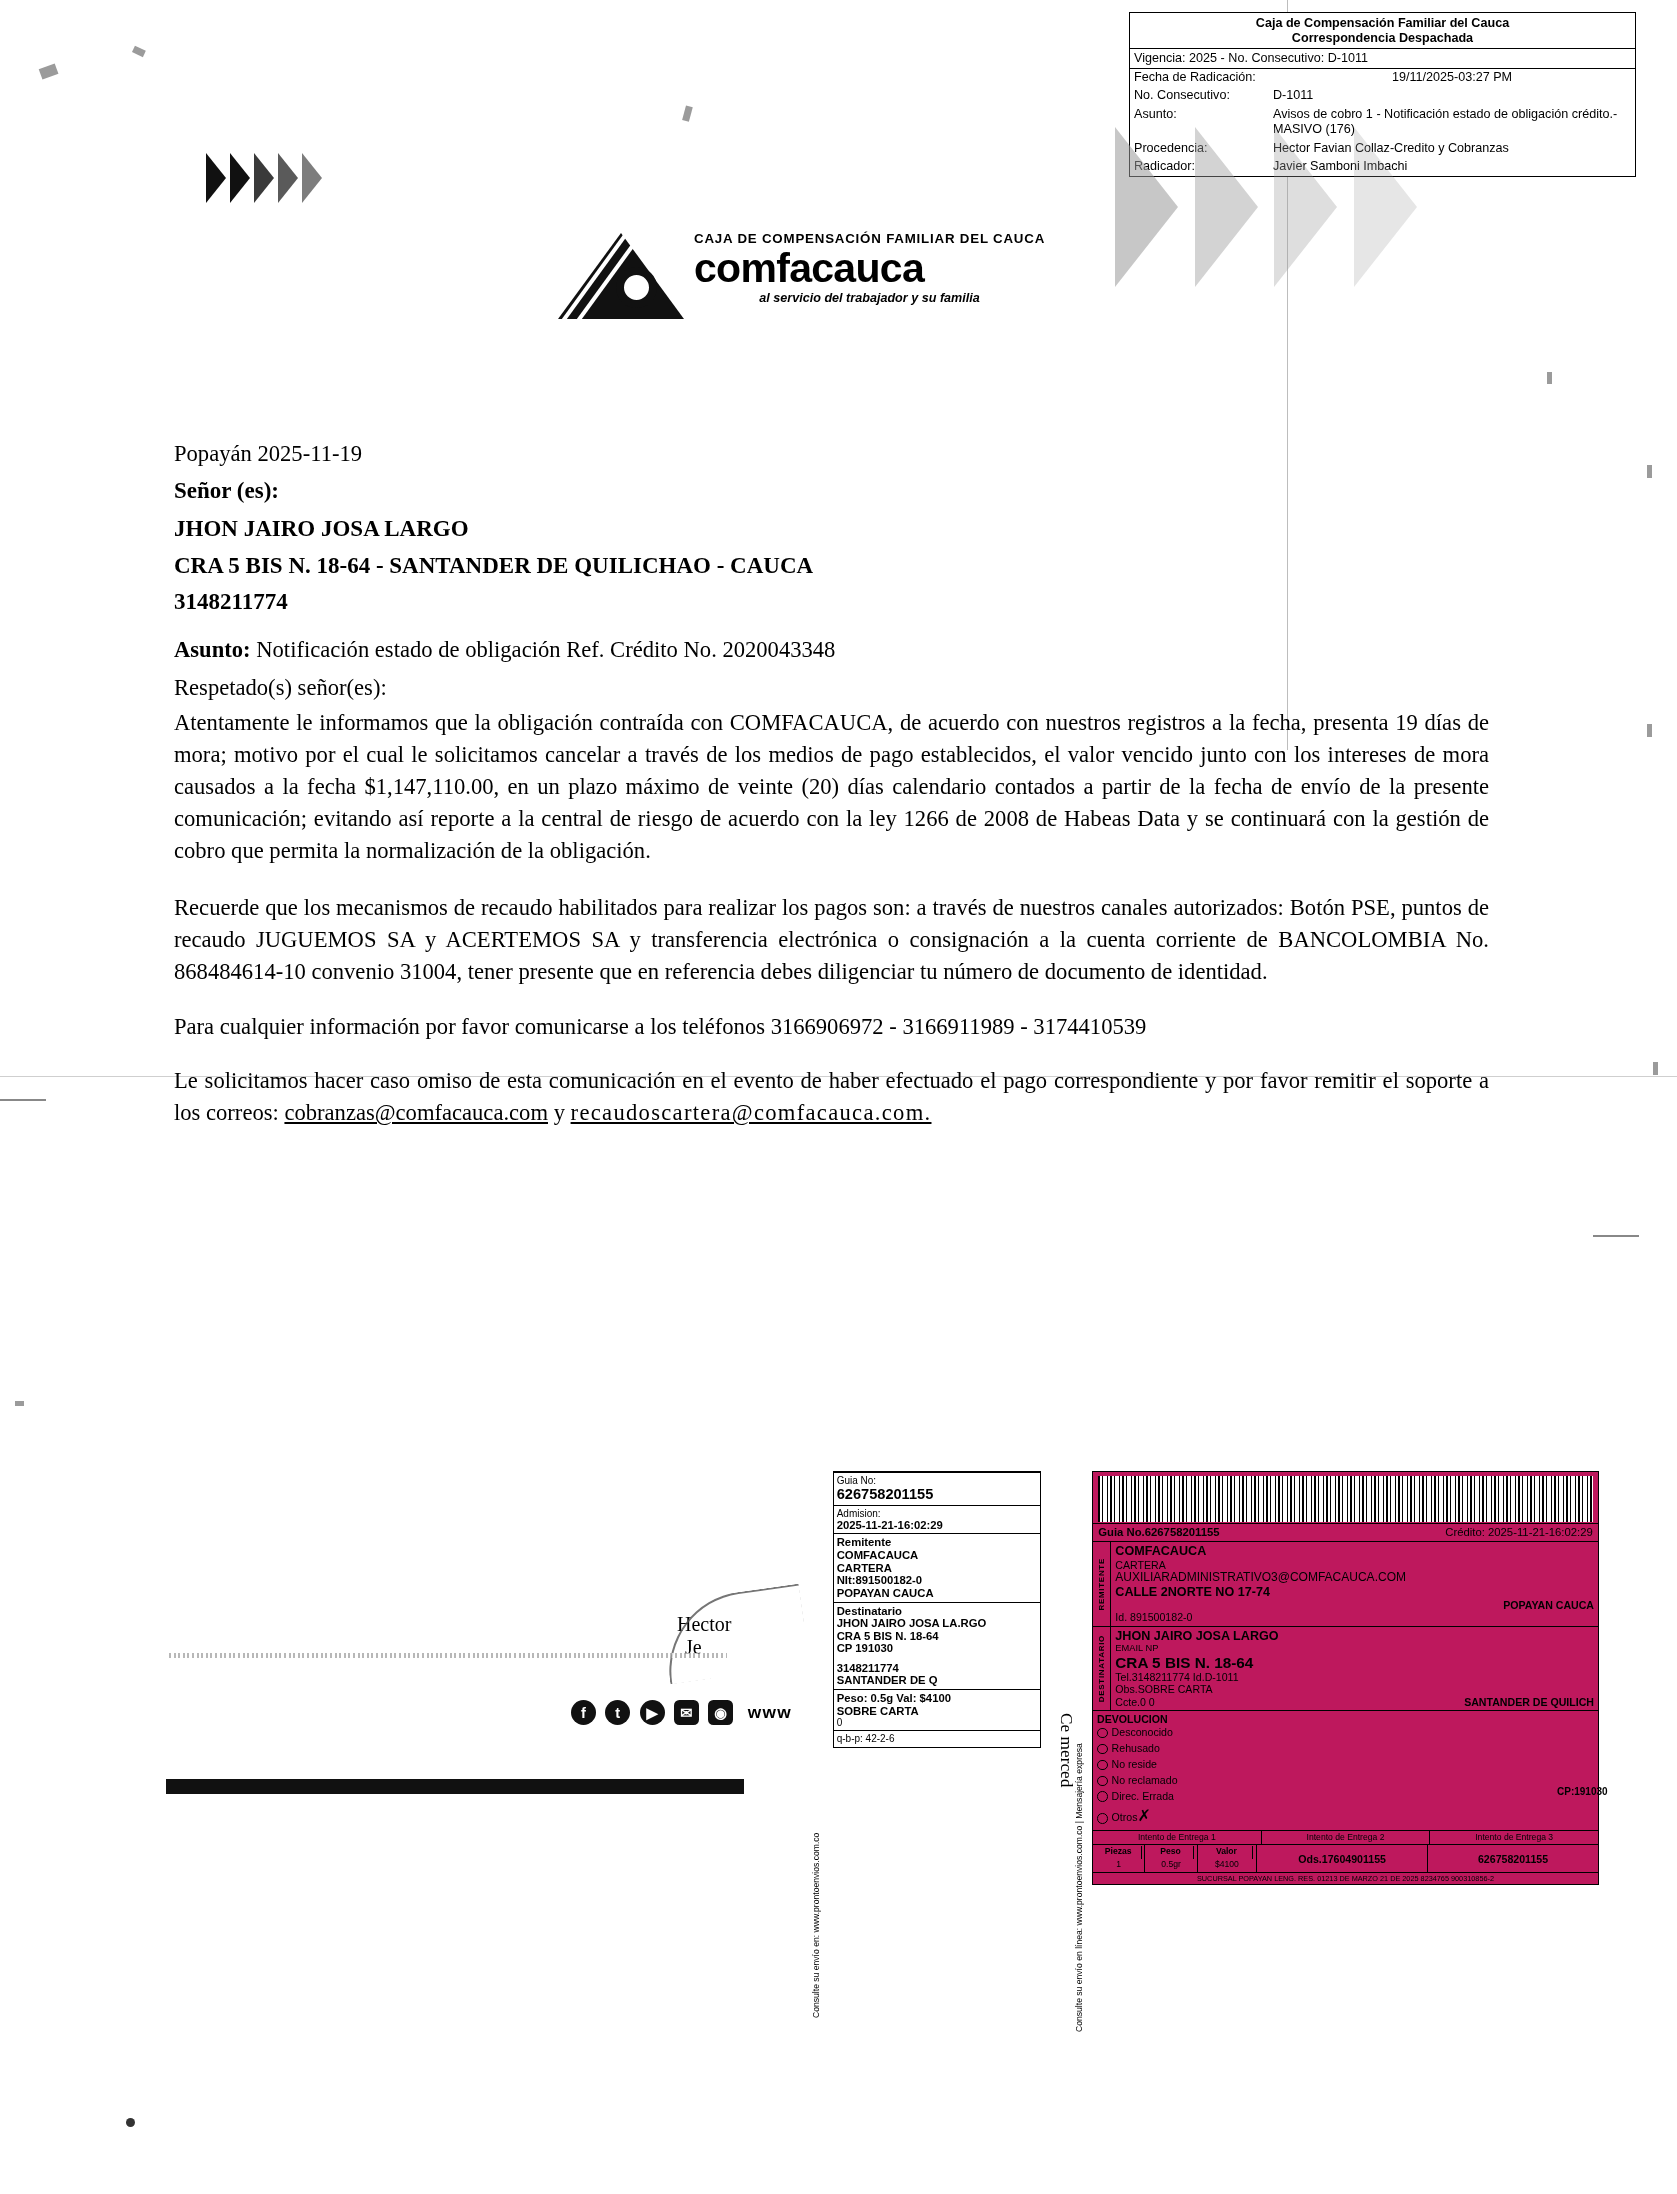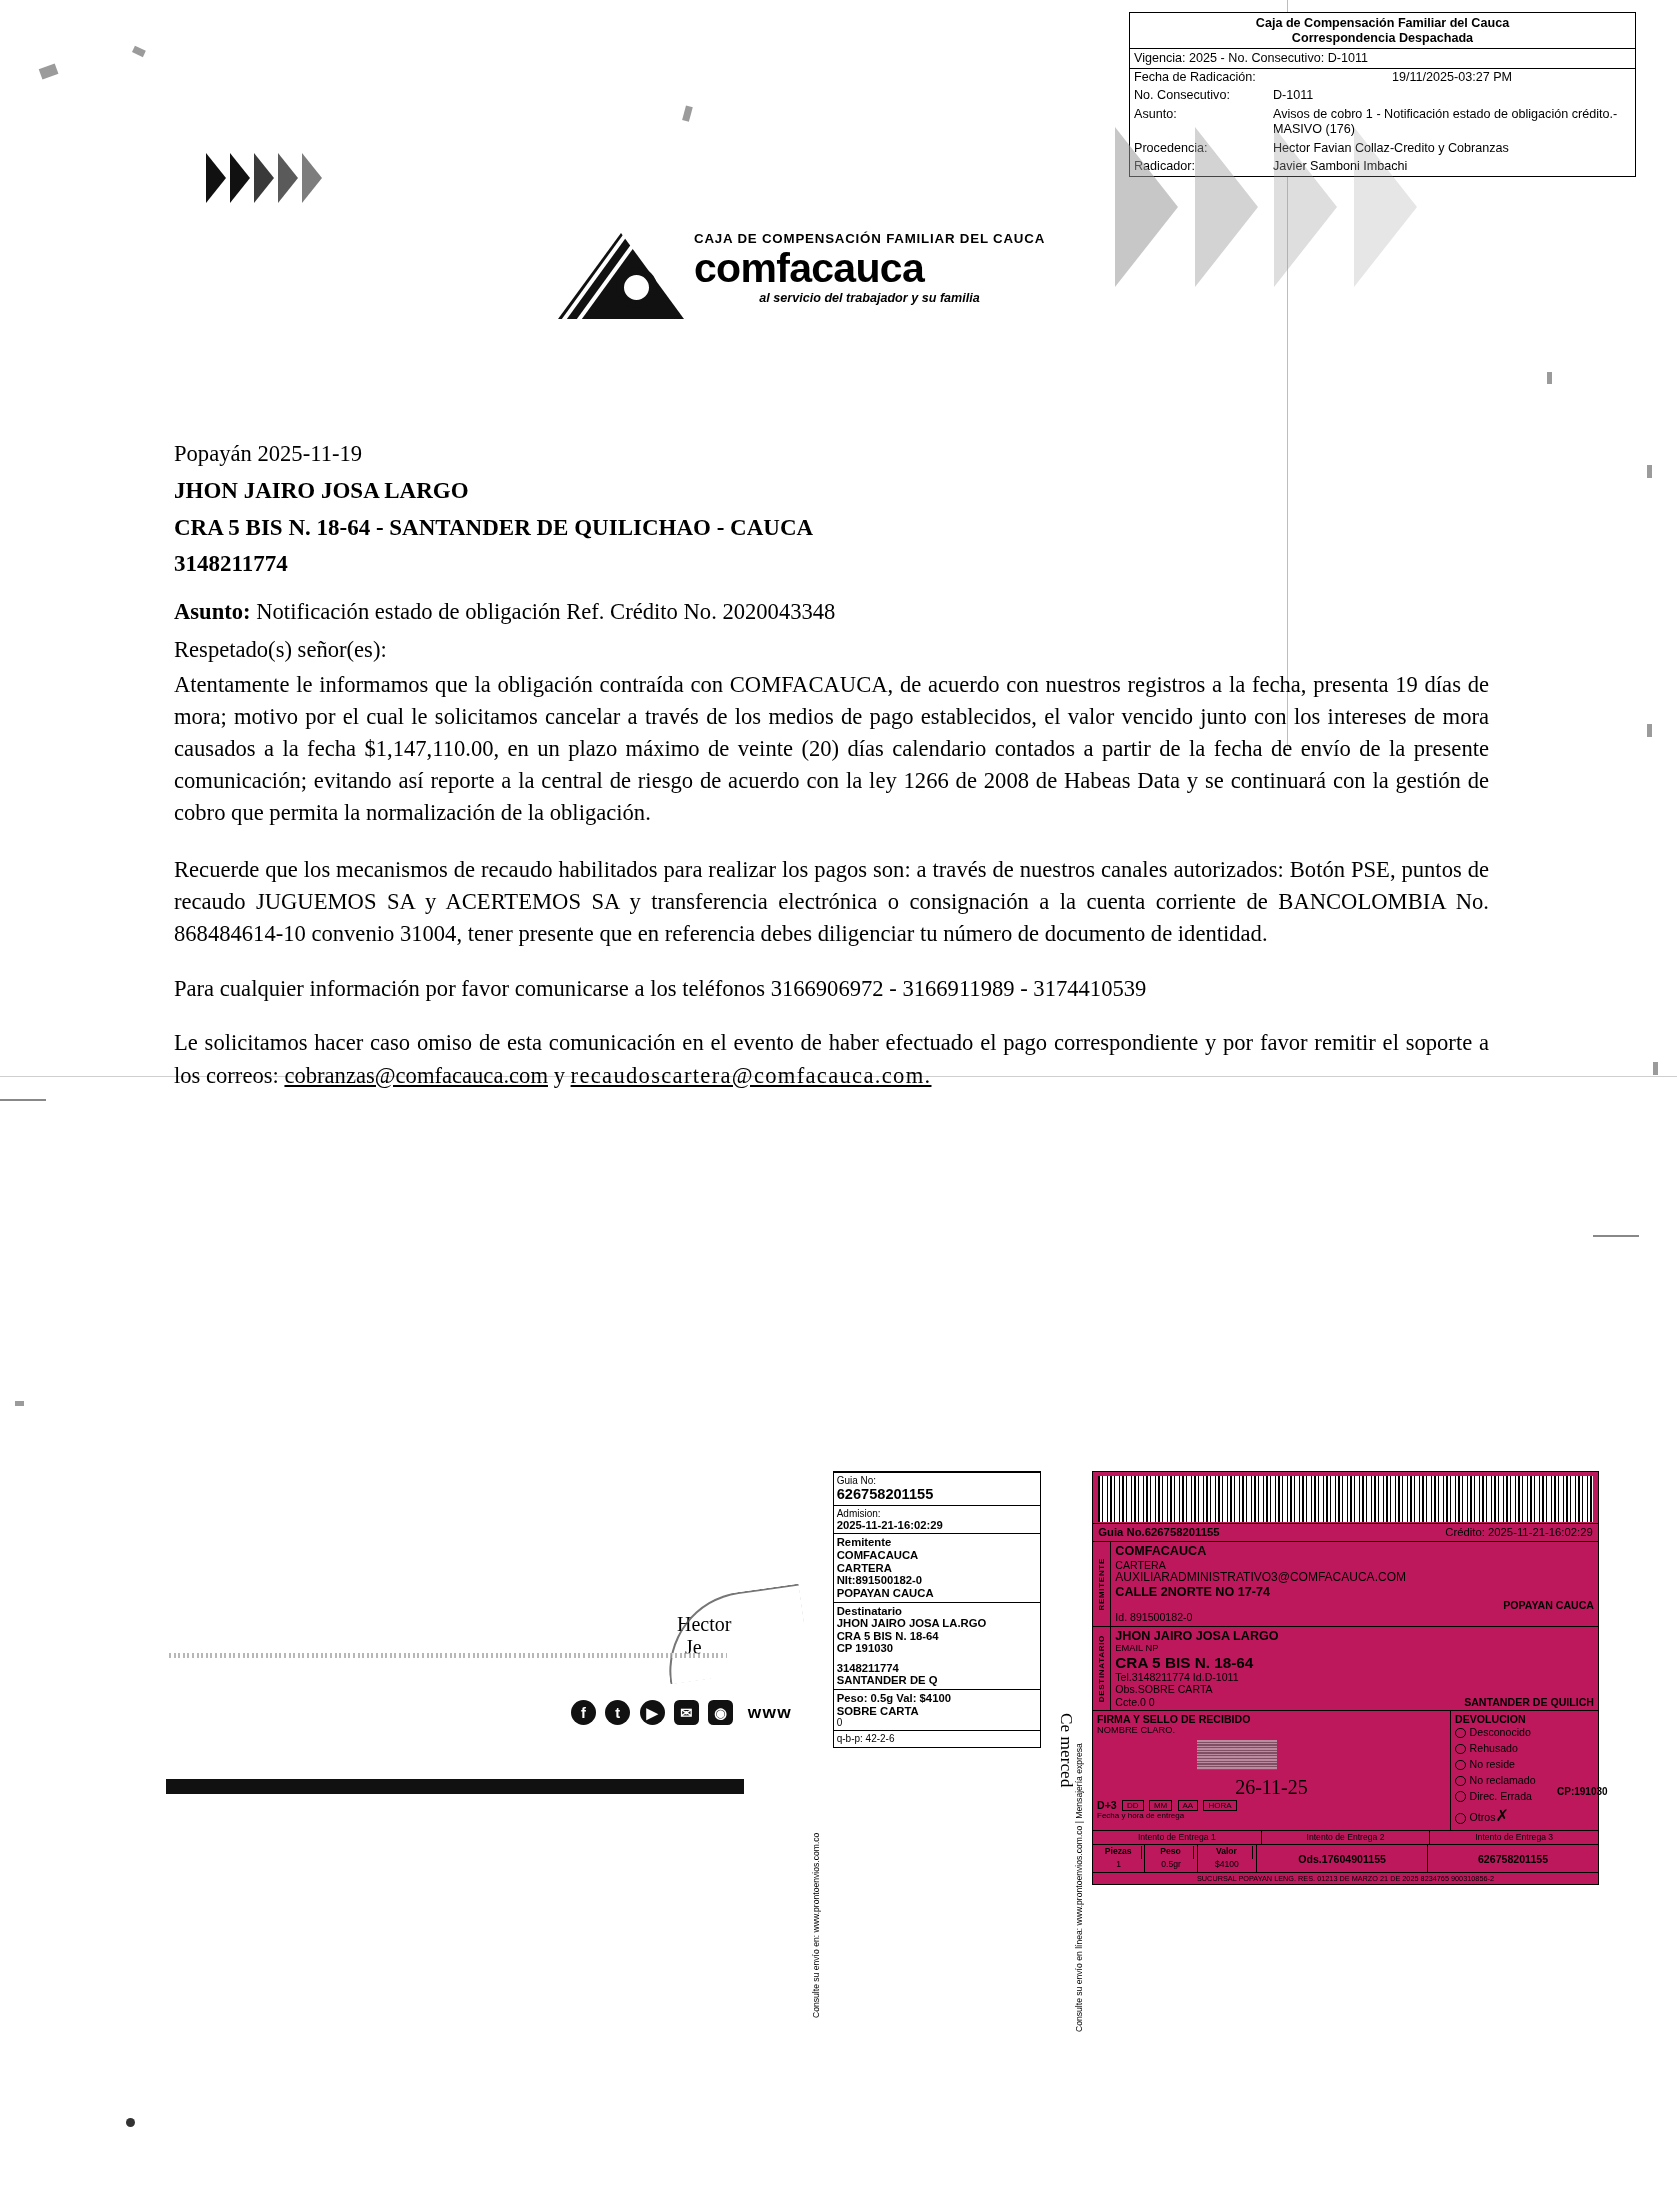--- a/index.html
+++ b/index.html
@@ -205,20 +205,21 @@
       <div class="t2">comfacauca</div>
       <div class="t3">al servicio del trabajador y su familia</div>
     </div>
   </div>
 
   <div class="abs" id="letter">
 
     <p class="blk">Popayán 2025-11-19</p>
 
     <div class="blk">
+      <p class="b" style="font-size:23px;">Señor (es):</p>
       <p class="addr">JHON JAIRO JOSA LARGO</p>
       <p class="addr">CRA 5 BIS N. 18-64 - SANTANDER DE QUILICHAO - CAUCA</p>
       <p class="addr">3148211774</p>
     </div>
 
     <p class="blk">
       <span class="b">Asunto:</span>
       <span>Notificación estado de obligación Ref. Crédito No. 2020043348</span>
     </p>
 
@@ -321,36 +322,20 @@
         <div>Tel.3148211774  Id.D-1011</div>
         <div>Obs.SOBRE CARTA</div>
         <div style="display:flex;justify-content:space-between;">
           <span>Ccte.0 0</span>
           <span class="b">SANTANDER DE QUILICH</span>
         </div>
       </div>
     </div>
 
     <div class="foot">
-      <div class="lcol">
-        <div class="b">FIRMA Y SELLO DE RECIBIDO</div>
-        <div style="font-size:9.3px;">NOMBRE CLARO.</div>
-        <div style="height:40px;position:relative;">
-          <div class="abs smear" style="left:100px;top:4px;width:80px;height:30.5px;"></div>
-        </div>
-        <div class="hand" style="text-align:center;">26-11-25</div>
-        <div style="display:flex;align-items:flex-end;gap:5.3px;font-size:8px;">
-          <span class="b" style="font-size:10.6px;">D+3</span>
-          <span style="border:0.7px solid #000;padding:0 4px;">DD</span>
-          <span style="border:0.7px solid #000;padding:0 4px;">MM</span>
-          <span style="border:0.7px solid #000;padding:0 4px;">AA</span>
-          <span style="border:0.7px solid #000;padding:0 4px;">HORA</span>
-        </div>
-        <div style="font-size:8px;">Fecha y hora de entrega</div>
-      </div>
       <div class="rcol">
         <div class="b">DEVOLUCION</div>
         <div class="opt">
           <div><span class="o"></span><span>Desconocido</span></div>
           <div><span class="o"></span><span>Rehusado</span></div>
           <div><span class="o"></span><span>No reside</span></div>
           <div><span class="o"></span><span>No reclamado</span></div>
           <div><span class="o"></span><span>Direc. Errada</span></div>
           <div><span class="o"></span><span>Otros</span><span style="font-family:'Liberation Serif',serif;font-size:16px;">✗</span></div>
         </div>

